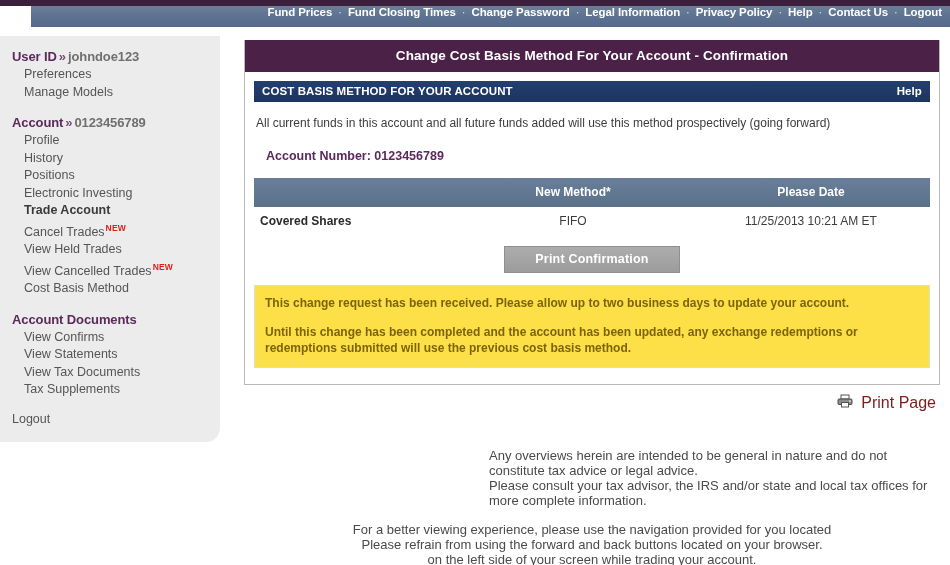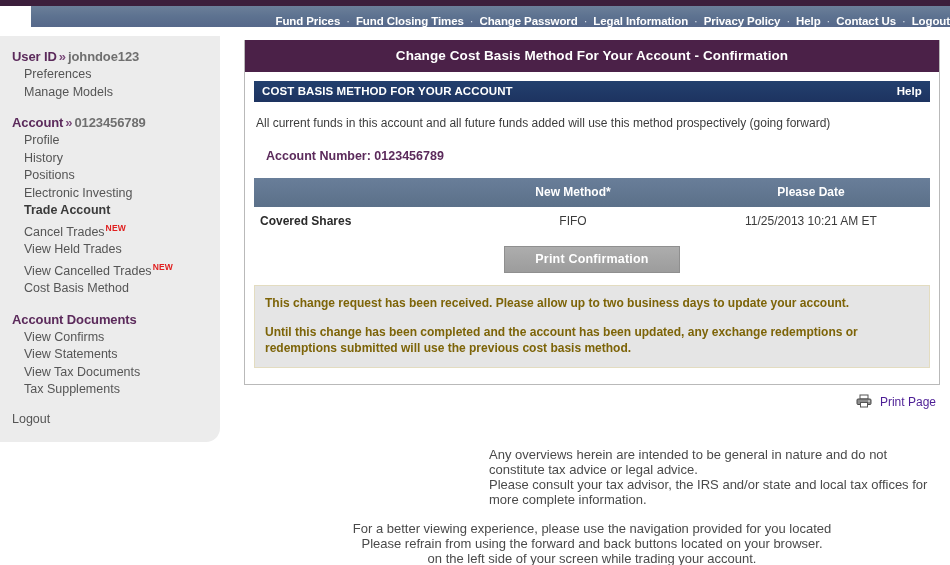--- a/index.html
+++ b/index.html
@@ -21,23 +21,23 @@
   #top-strip {
     height: 6px;
     background: #3c1f3c;
     width: 100%;
   }
   #main-nav {
     height: 22px;
     background: #5f7490;
     background-image: linear-gradient(180deg, #6b7f99 0%, #5d7290 50%, #56688a 100%);
     display: flex;
-    align-items: flex-end;
+    align-items: flex-start;
     justify-content: flex-end;
-    padding-right: 0;
+    padding-right: 8px;
     box-sizing: border-box;
     border-bottom: 1px solid #ffffff;
     margin-left: 31px;
   }
   .nav-link {
     color: #ffffff;
     font-size: 11.5px;
     font-weight: bold;
     text-decoration: none;
     white-space: nowrap;
@@ -213,21 +213,21 @@
     font-family: "Liberation Sans", sans-serif;
     font-size: 12.5px;
     font-weight: bold;
     padding: 5px 30px 6px 30px;
     cursor: pointer;
     letter-spacing: 0.2px;
   }
 
   
   #notice {
-    background: #e5e5e5;
+    background: #fde047;
     border: 1px solid #e3dcc0;
     padding: 9px 10px 10px 10px;
     margin: 2px 0 4px 0;
   }
   #notice p {
     margin: 0;
     font-size: 12px;
     font-weight: bold;
     color: #7d6408;
     line-height: 16.5px;
@@ -242,22 +242,22 @@
     display: flex;
     justify-content: flex-end;
     align-items: center;
     padding: 9px 2px 0 0;
     box-sizing: border-box;
   }
   #print-page-row .pp-link {
     display: inline-flex;
     align-items: center;
     gap: 8px;
-    color: #4c1d95;
-    font-size: 12px;
+    color: #7f1d1d;
+    font-size: 16px;
     text-decoration: none;
     cursor: pointer;
   }
 
   
   #footer {
     padding-top: 36px;
     text-align: center;
     color: #4a4a4a;
     font-size: 13px;

